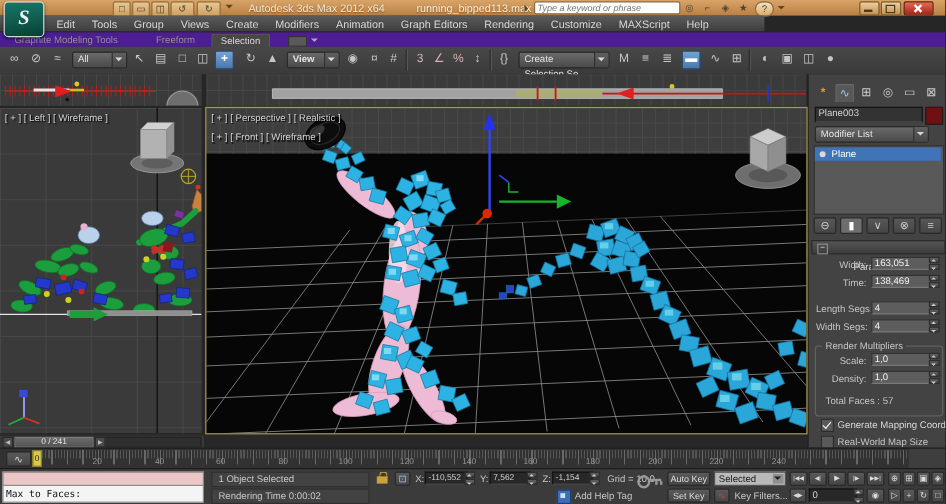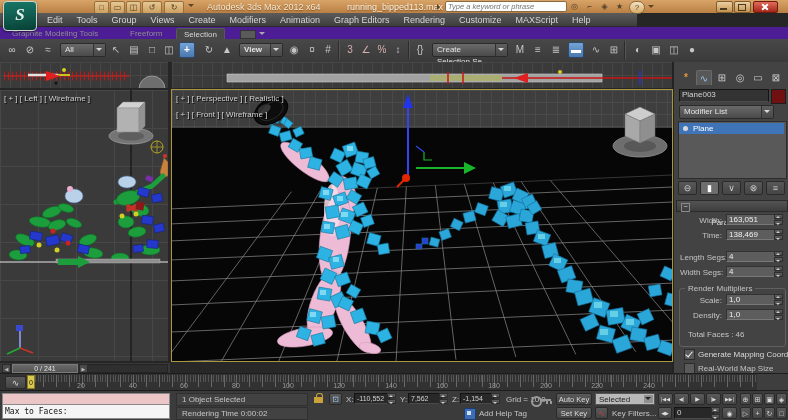--- a/index.html
+++ b/index.html
@@ -550,21 +550,21 @@
         <b class="dn"></b>
       </div>
 
     <span class="lbl" style="left:6px;top:249px;width:42px;text-align:right;">Density:</span>
     <span class="fld" style="left:52px;top:247px;width:44px;height:9px;">1,0</span>
     <div class="spin" style="left:100px;top:247px;height:11px;">
         <b class="up"></b>
         <b class="dn"></b>
       </div>
 
-    <span class="lbl" style="left:14px;top:268px;">Total Faces : 46</span>
+    <span class="lbl" style="left:14px;top:268px;">Total Faces : 57</span>
 
     <span class="cb" style="left:10px;top:287px;">
         <i class="mark"></i>
       </span>
     <span class="lbl" style="left:24px;top:288px;color:#d8d8d8;">Generate Mapping Coords.</span>
     <span class="cb" style="left:10px;top:301px;"></span>
     <span class="lbl" style="left:24px;top:302px;">Real-World Map Size</span>
   </div>
 
   <div class="abs" style="left:0;top:362px;width:170px;height:11px;background:#383838;border-top:1px solid #262626;">

